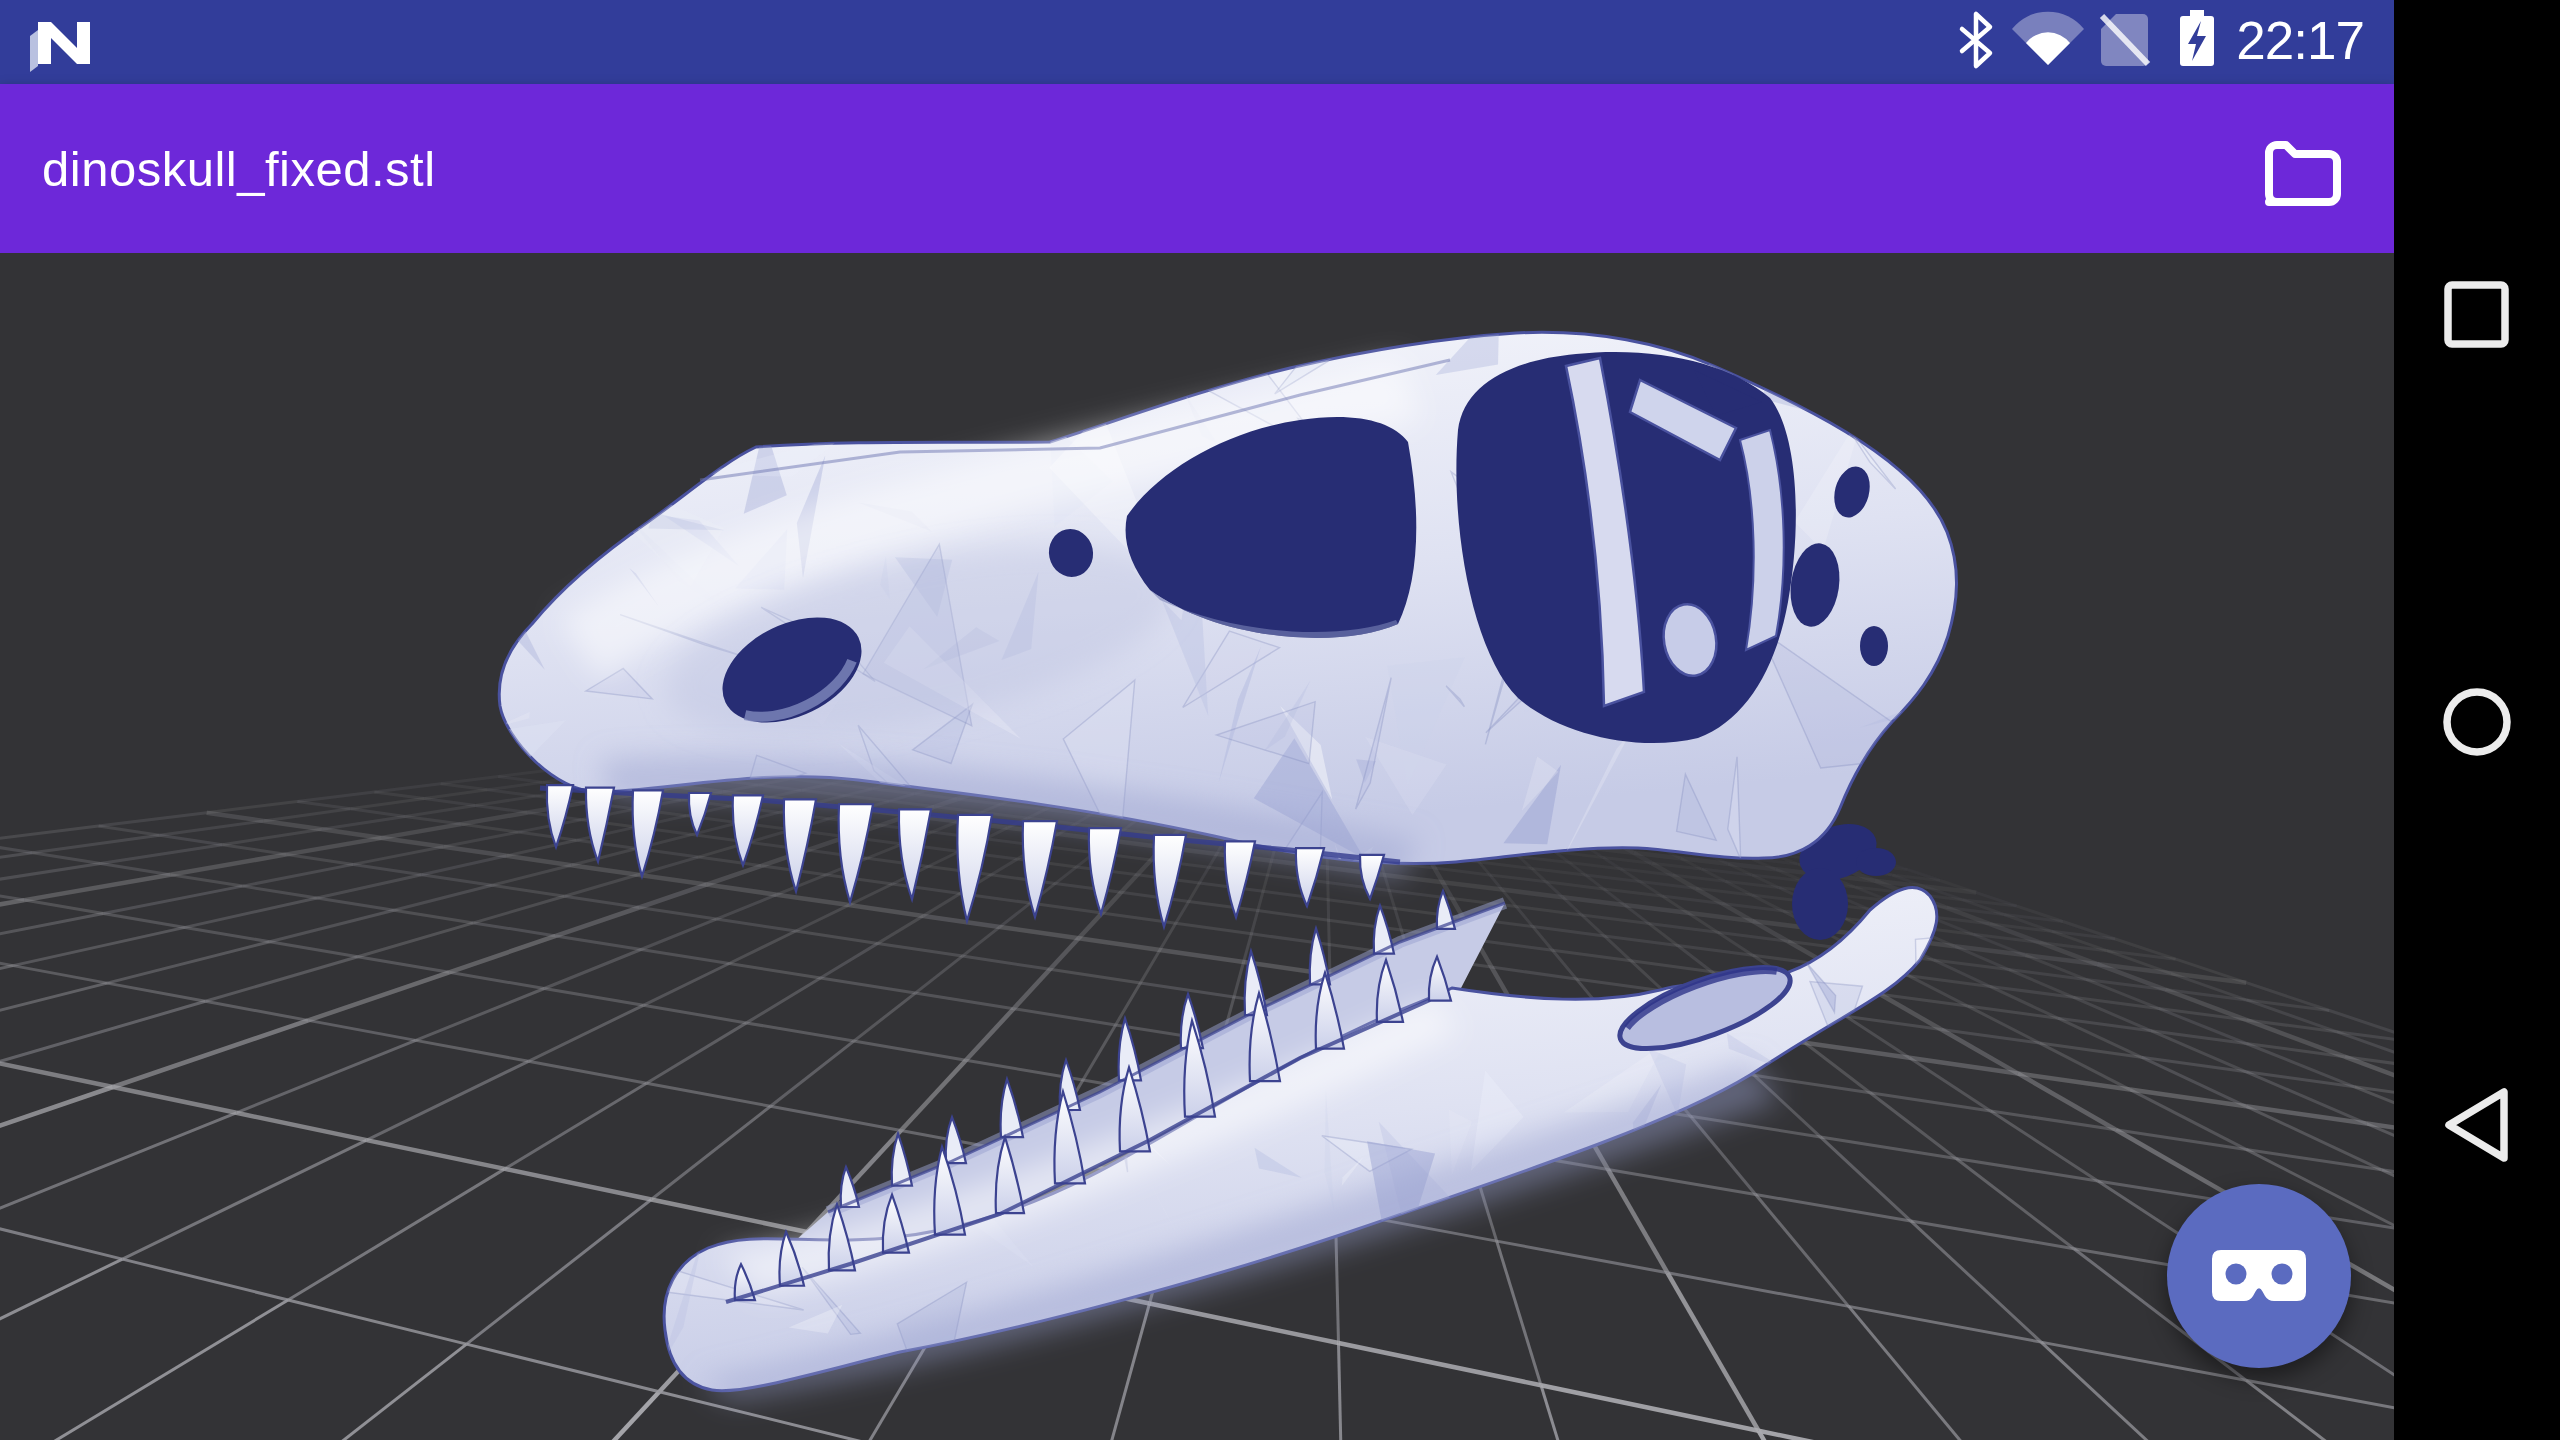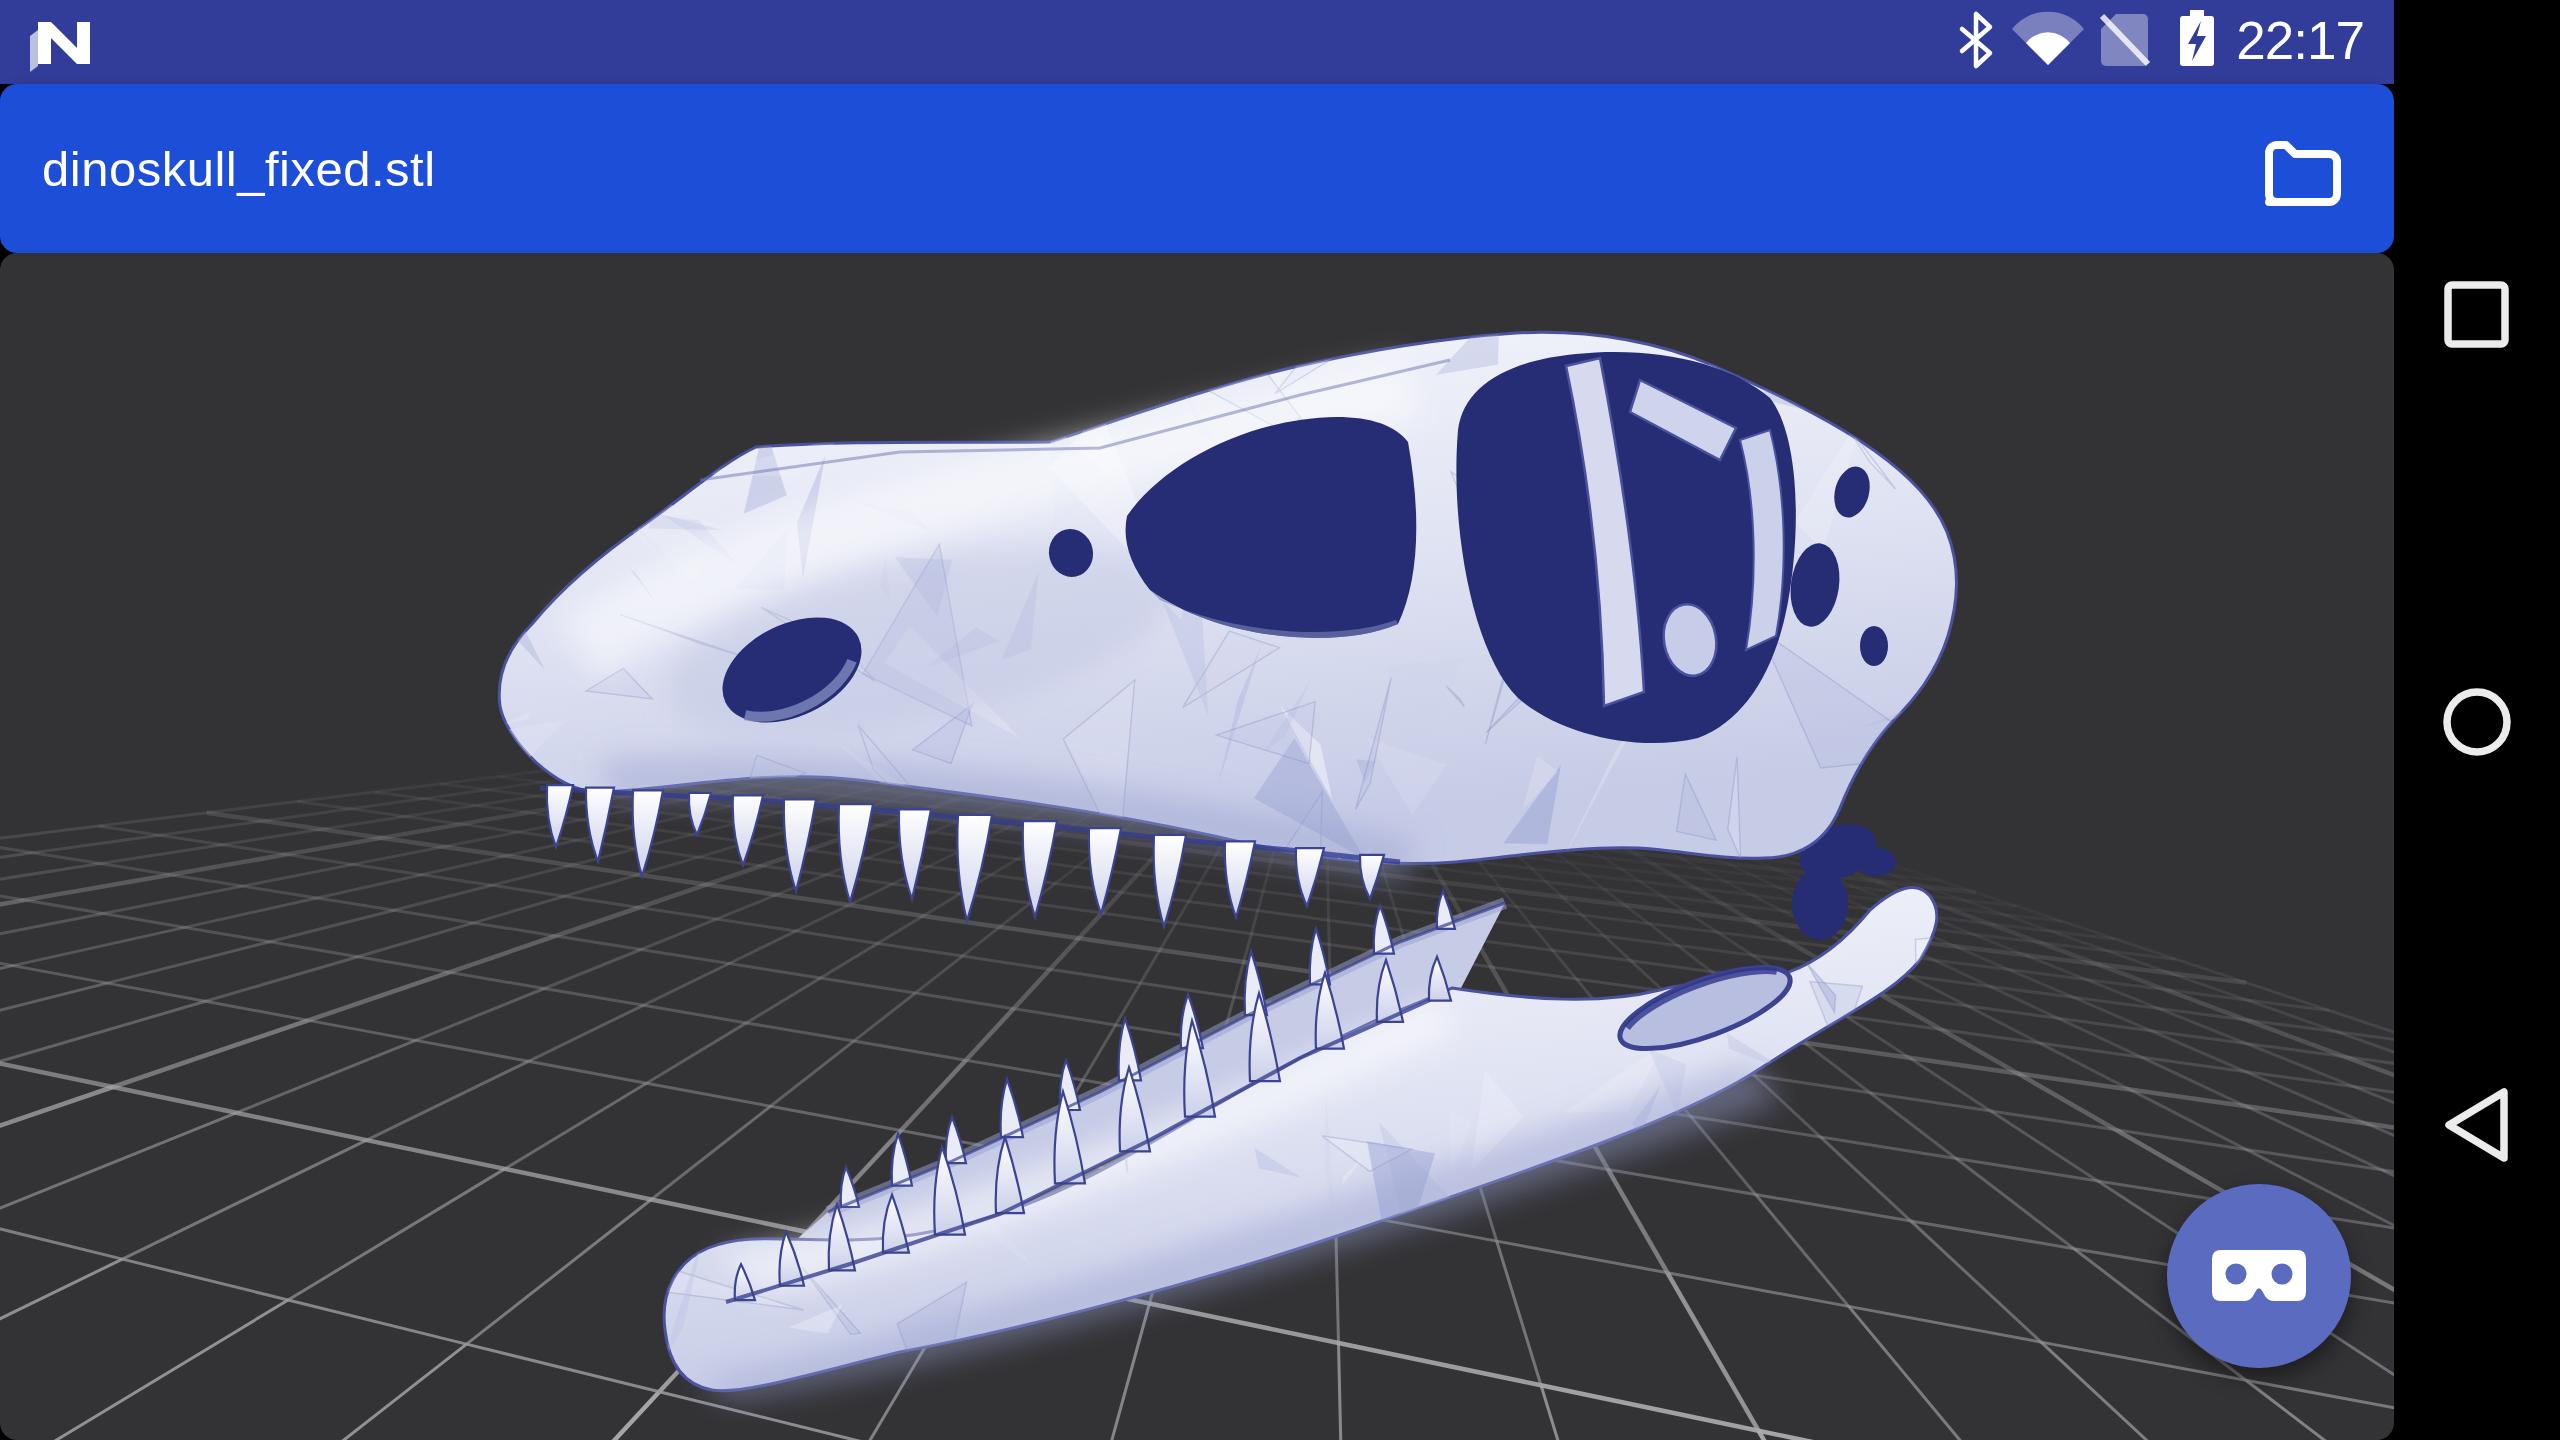--- a/index.html
+++ b/index.html
@@ -1,18 +1,18 @@
 <!DOCTYPE html>
 <html><head>
 <meta charset="utf-8">
 <style>
   html,body{margin:0;padding:0;background:#000;}
   body{width:2560px;height:1440px;position:relative;overflow:hidden;
        font-family:"Liberation Sans", sans-serif;}
-  .abs{position:absolute;border-radius:17px;}
+  .abs{position:absolute;}
   
   #statusbar{left:0;top:0;width:2394px;height:84px;}
   #statusbar .time{position:absolute;right:30px;top:10px;font-size:53px;line-height:62px;
        color:#fff;font-weight:400;letter-spacing:-1px;}
   
   #toolbar{left:0;top:84px;width:2394px;height:169px;box-shadow:0 5px 12px rgba(0,0,0,.38);}
   #toolbar .title{position:absolute;left:42px;top:0;height:169px;display:flex;align-items:center;
        color:#fff;font-size:49px;font-weight:500;letter-spacing:.5px;}
   #folder-btn{position:absolute;right:40px;top:30px;width:110px;height:110px;border:none;
        background:transparent;padding:0;cursor:pointer;}
@@ -52,21 +52,21 @@
     </g>
     <g>
       <rect x="2190" y="10" width="14" height="8" fill="#ffffff"></rect>
       <rect x="2180" y="16" width="34" height="50" rx="3" fill="#ffffff"></rect>
       <polygon points="2201,21 2188,44 2196,44 2192,61 2206,36 2197,36" fill="#323D9A"></polygon>
     </g>
   </svg>
   <div class="time">22:17</div>
 </div>
 
-<div id="toolbar" class="abs" style="background: #1d4ed8;">
+<div id="toolbar" class="abs" style="background: #6d28d9;">
   <div class="title">dinoskull_fixed.stl</div>
   <button id="folder-btn">
     <svg width="110" height="110" viewBox="0 0 110 110">
       <path d="M25,88 h60 a8,8 0 0 0 8,-8 v-32 a8,8 0 0 0 -8,-8 h-34 l-9,-9 h-9 a8,8 0 0 0 -8,8 v41 a8,8 0 0 0 8,8 z" fill="none" stroke="#ffffff" stroke-width="8" stroke-linejoin="round"></path>
     </svg>
   </button>
 </div>
 
 <div id="content" class="abs">
   <svg id="scene" width="2394" height="1187" viewBox="0 0 2394 1187">

